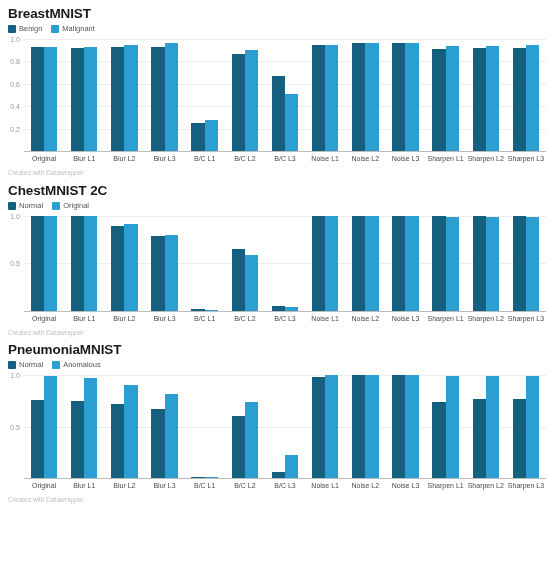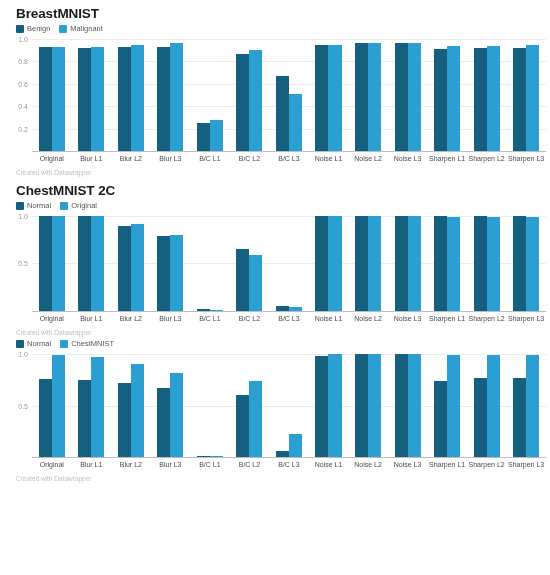--- a/index.html
+++ b/index.html
@@ -1,21 +1,21 @@
 <!DOCTYPE html>
 <html><head>
 <meta charset="utf-8">
 <style>
   html,body{margin:0;padding:0;}
   body{
     width:550px;height:575px;background:#ffffff;
     font-family:"Liberation Sans",sans-serif;
     color:#333333;overflow:hidden;
   }
-  .chart-block{position:relative;width:550px;box-sizing:border-box;padding:0 0 0 8px;}
+  .chart-block{position:relative;width:550px;box-sizing:border-box;padding:0 0 0 0;}
   .chart-title{
     font-size:13.5px;font-weight:bold;color:#1a1a1a;
     margin:0;padding:6px 0 0 8px;letter-spacing:-0.1px;
   }
   .legend{display:flex;align-items:center;gap:9px;padding:4px 0 0 8px;}
   .legend-item{display:flex;gap:3px;}
   .legend-swatch{width:8px;height:8px;display:inline-block;border-radius:1px;}
   .legend-label{font-size:7.5px;color:#555;line-height:1;}
   .plot-wrap{position:relative;margin:6px 0 0 0;}
   .plot{position:relative;margin-left:24px;margin-right:4px;}
@@ -225,28 +225,29 @@
         <div class="xlabel">Noise L1</div>
         <div class="xlabel">Noise L2</div>
         <div class="xlabel">Noise L3</div>
         <div class="xlabel">Sharpen L1</div>
         <div class="xlabel">Sharpen L2</div>
         <div class="xlabel">Sharpen L3</div>
       </div>
       <div class="footer">Created with Datawrapper</div>
     </div>
     <div class="chart-block">
+      <div class="chart-title">PneumoniaMNIST</div>
       <div class="legend">
         <div class="legend-item">
           <span class="legend-swatch" style="background: rgb(22, 96, 127);"></span>
           <span class="legend-label">Normal</span>
         </div>
         <div class="legend-item">
           <span class="legend-swatch" style="background: rgb(43, 159, 209);"></span>
-          <span class="legend-label">ChestMNIST</span>
+          <span class="legend-label">Anomalous</span>
         </div>
       </div>
       <div class="plot-wrap">
         <div class="plot" style="height: 103px;">
           <div class="gridline" style="top: 51.5px;"></div>
           <div class="ytick" style="top: 51.5px;">0.5</div>
           <div class="gridline" style="top: 0px;"></div>
           <div class="ytick" style="top: 0px;">1.0</div>
           <div class="gridline base" style="top: 103px;"></div>
           <div class="bars">

